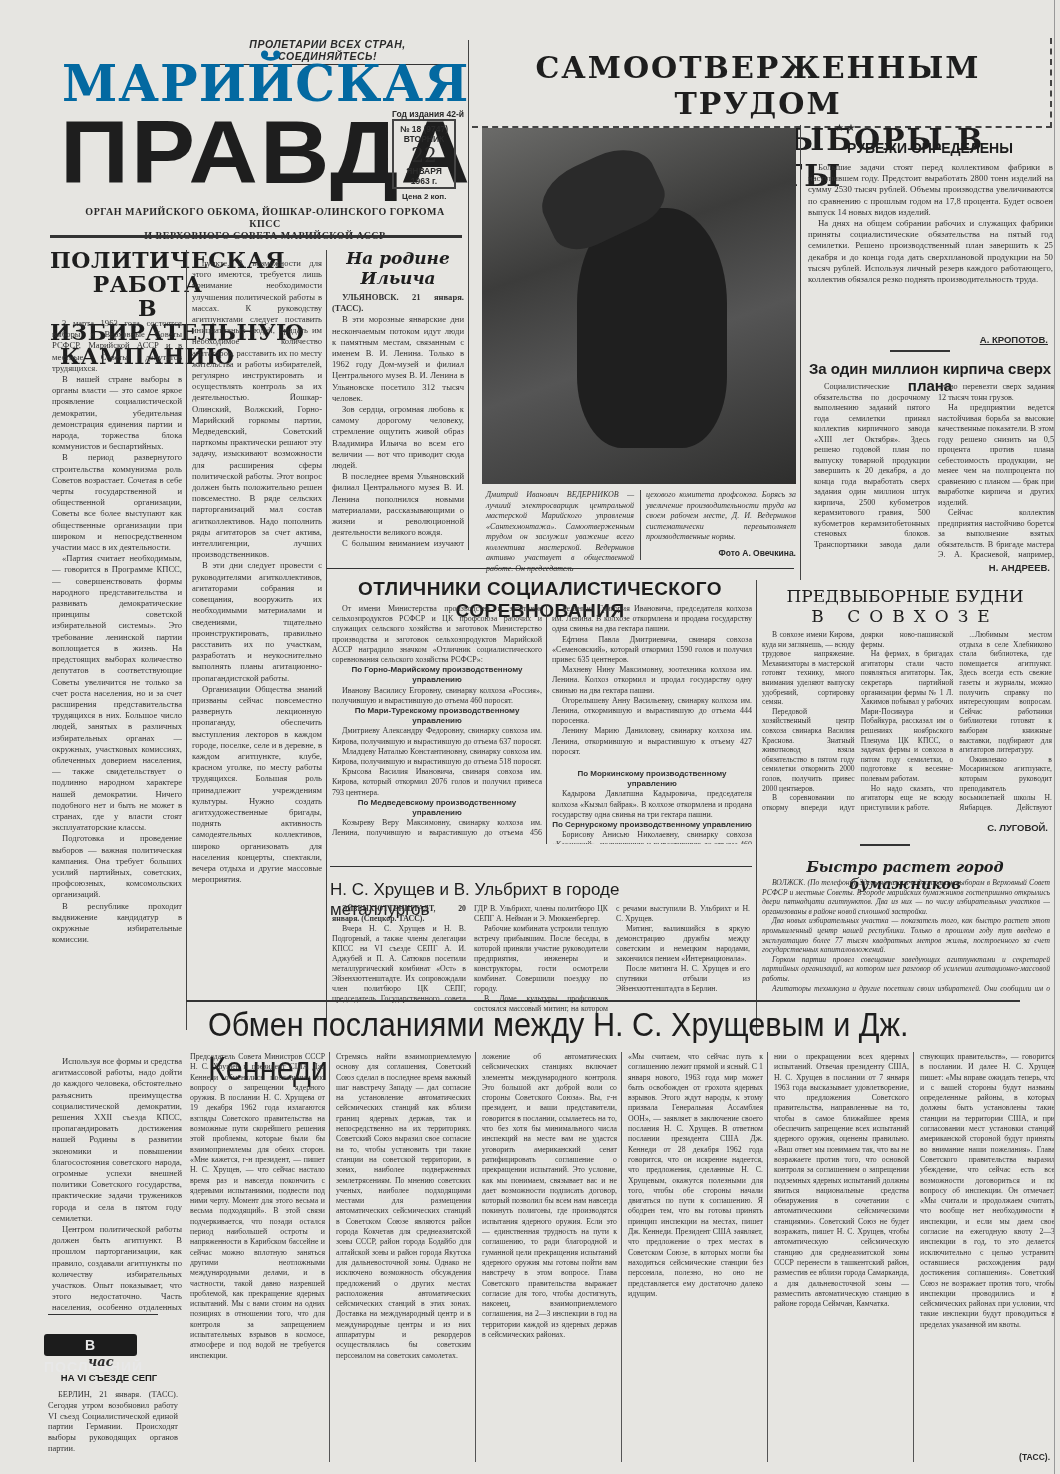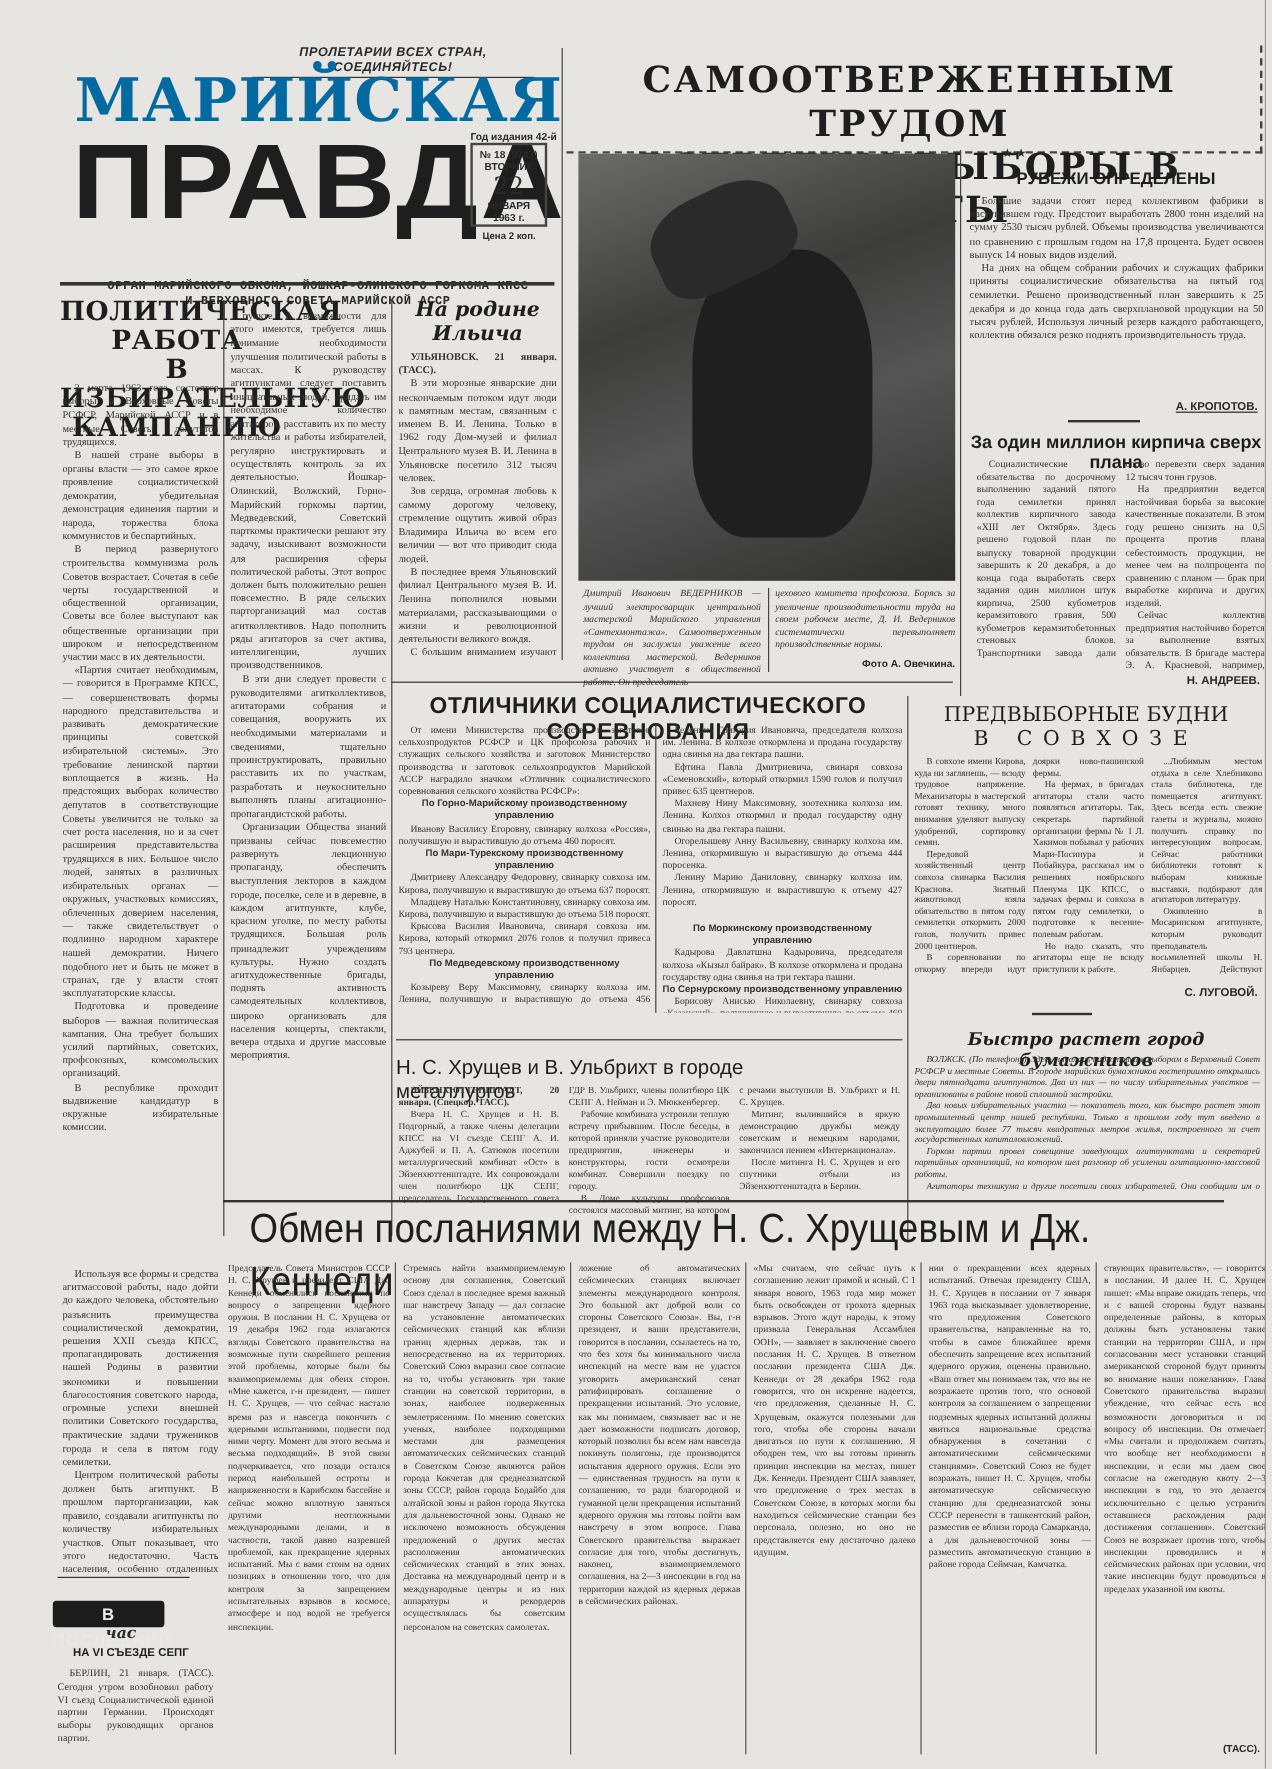--- a/index.html
+++ b/index.html
@@ -8,22 +8,22 @@
   .abs { position:absolute; }
   .motto { left:210px; top:38px; width:235px; font-size:10.5px; font-style:italic; font-weight:bold;
            letter-spacing:0.5px; font-family:"Liberation Sans", sans-serif; border-bottom:1.5px solid #333; padding-bottom:2px; text-align:center; }
   .mast1 { left:62px; top:58px; font-family:"DejaVu Serif", serif; font-weight:bold; font-size:50px; letter-spacing:1px; color:#0369a1; line-height:52px; }
   .mast2 { left:60px; top:110px; font-family:"Liberation Sans", sans-serif; font-weight:bold; font-size:96px; letter-spacing:2px; color:#1e1e1e; line-height:92px; transform:scaleY(0.92); transform-origin:top left; }
   .yearline { left:392px; top:109px; font-size:8.5px; font-weight:bold; font-family:"Liberation Sans", sans-serif; }
   .issuebox { left:392px; top:119px; width:64px; height:70px; border:2px double #444; text-align:center;
               font-family:"Liberation Sans", sans-serif; font-weight:bold; font-size:8.5px; line-height:10px; padding-top:3px; box-sizing:border-box; }
   .issuebox .day { font-family:"DejaVu Serif", serif; font-size:20px; line-height:22px; font-weight:normal; }
   .price { left:402px; top:192px; font-size:8px; font-weight:bold; font-family:"Liberation Sans", sans-serif; }
-  .organ { left:80px; top:206px; width:370px; text-align:center; font-family:Liberation Mono, monospace;
-           font-weight:bold; font-size:10px; line-height:12px; letter-spacing:0.5px;margin-top:28px; }
+  .organ { left:80px; top:206px; width:370px; text-align:center; font-family:Liberation Serif, serif;
+           font-weight:bold; font-size:10px; line-height:12px; letter-spacing:0.5px; }
   .rule { background:#333; }
   .vrule { background:#444; width:1px; }
   .hl { font-family:"Liberation Sans", sans-serif; font-weight:bold; color:#1e1e1e; text-align:center; }
   .text { font-size:8.6px; line-height:11.2px; text-align:justify; color:#333; }
   .text p { margin:0; text-indent:10px; }
   .ital { font-style:italic; }
   .sig { font-family:"Liberation Sans", sans-serif; font-weight:bold; font-size:9.5px; text-align:right; }
   .photo { background:linear-gradient(160deg,#6b6b69 0%,#3c3c3b 35%,#555 60%,#2e2e2d 100%); }
   .photo .figure { position:absolute; border-radius:40% 40% 30% 30%; background:#1f1f1f; }
   .wavy { border:2px dashed #444; }

